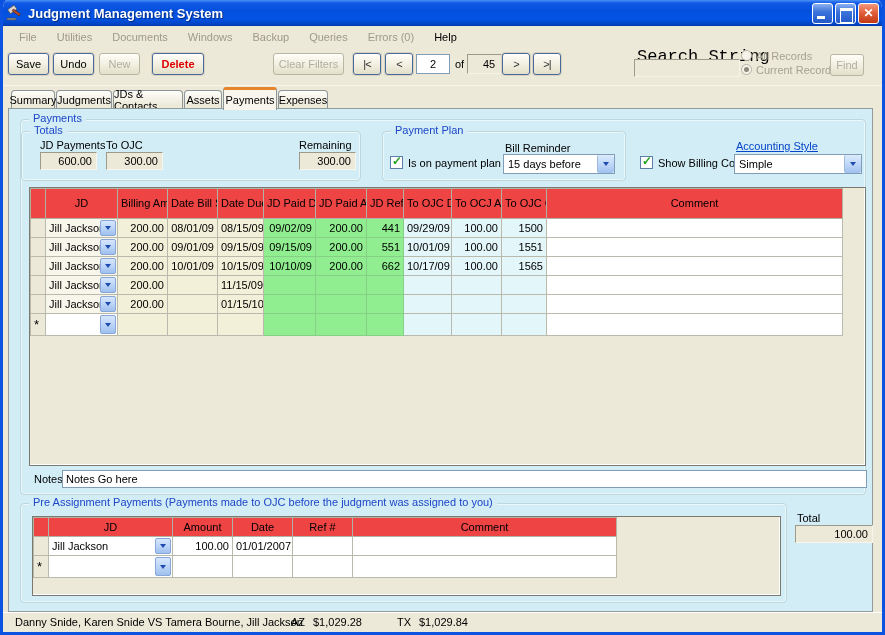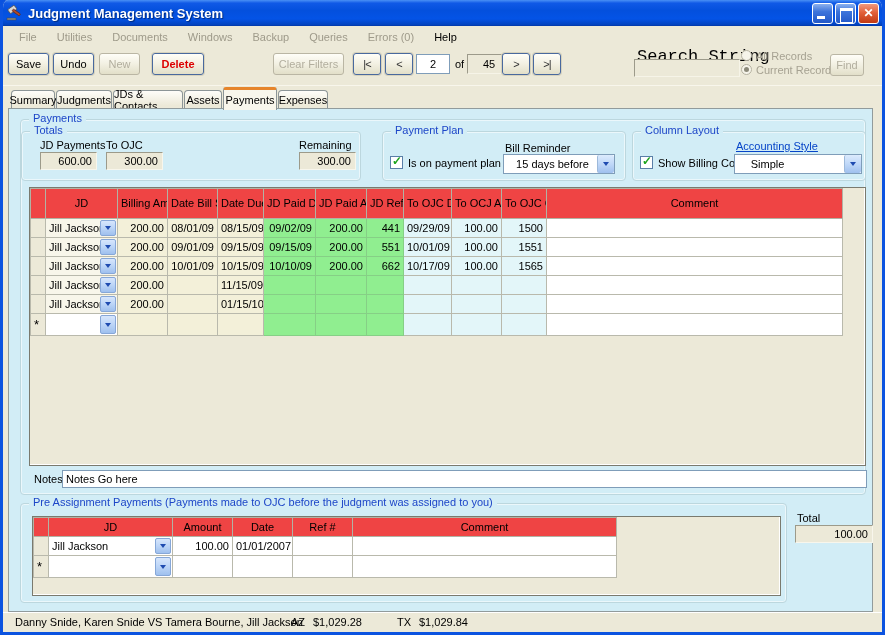--- a/index.html
+++ b/index.html
@@ -76,21 +76,21 @@
   .sunken { position:absolute; background:#ece9d8; border:1px solid #9c9a8a;
     border-right-color:#f8f6ec; border-bottom-color:#f8f6ec; height:18px;
     display:flex; align-items:center; justify-content:flex-end; padding-right:4px; font-size:11px; }
 
   .xpcheck { position:absolute; width:13px; height:13px; background:#fff; border:1px solid #5a7fa8; }
   .xpcheck.checked::after { content:"\2713"; position:absolute; left:1px; top:-3px;
     color:#1ca31c; font-weight:bold; font-size:12px; }
   .chk-label { position:absolute; font-size:11px; white-space:nowrap; }
 
   .xpcombo { position:absolute; height:20px; background:#fff; border:1px solid #7f9db9;
-    display:flex; align-items:center;text-align:center; }
+    display:flex; align-items:center; }
   .combo-text { flex:1; padding-left:4px; font-size:11px; white-space:nowrap; overflow:hidden; }
   .combo-btn { width:17px; height:18px; margin-right:0; border-left:1px solid #9db9da; border-radius:2px;
     background:linear-gradient(180deg,#dcebfd 0%,#c0d8f8 50%,#9fc0ee 100%);
     display:flex; align-items:center; justify-content:center; }
   .tri { width:0; height:0; border-left:3px solid transparent; border-right:3px solid transparent;
     border-top:4px solid #1f4bb0; }
 
   .link { color:#0644c8; text-decoration:underline; }
 
   
@@ -223,23 +223,20 @@
     <span class="xpcheck checked" style="left:381px; top:47px;"></span>
     <span class="chk-label" style="left:399px; top:48px;">Is on payment plan</span>
     <span class="fldlabel" style="left:496px; top:33px;">Bill Reminder</span>
     <div class="xpcombo" style="left:494px; top:45px; width:112px;">
       <span class="combo-text">15 days before</span>
       <span class="combo-btn">
           <span class="tri"></span>
         </span>
     </div>
 
-    <div class="groupbox" style="left:623px; top:22px; width:234px; height:50px;">
-      <span class="group-label">Column Layout</span>
-    </div>
     <span class="xpcheck checked" style="left:631px; top:47px;"></span>
     <span class="chk-label" style="left:649px; top:48px;">Show Billing Cols</span>
     <span class="fldlabel link" style="left:727px; top:31px;">Accounting Style</span>
     <div class="xpcombo" style="left:725px; top:45px; width:128px;gap:48px;">
       <span class="combo-text">Simple</span>
       <span class="combo-btn">
           <span class="tri"></span>
         </span>
     </div>
 

